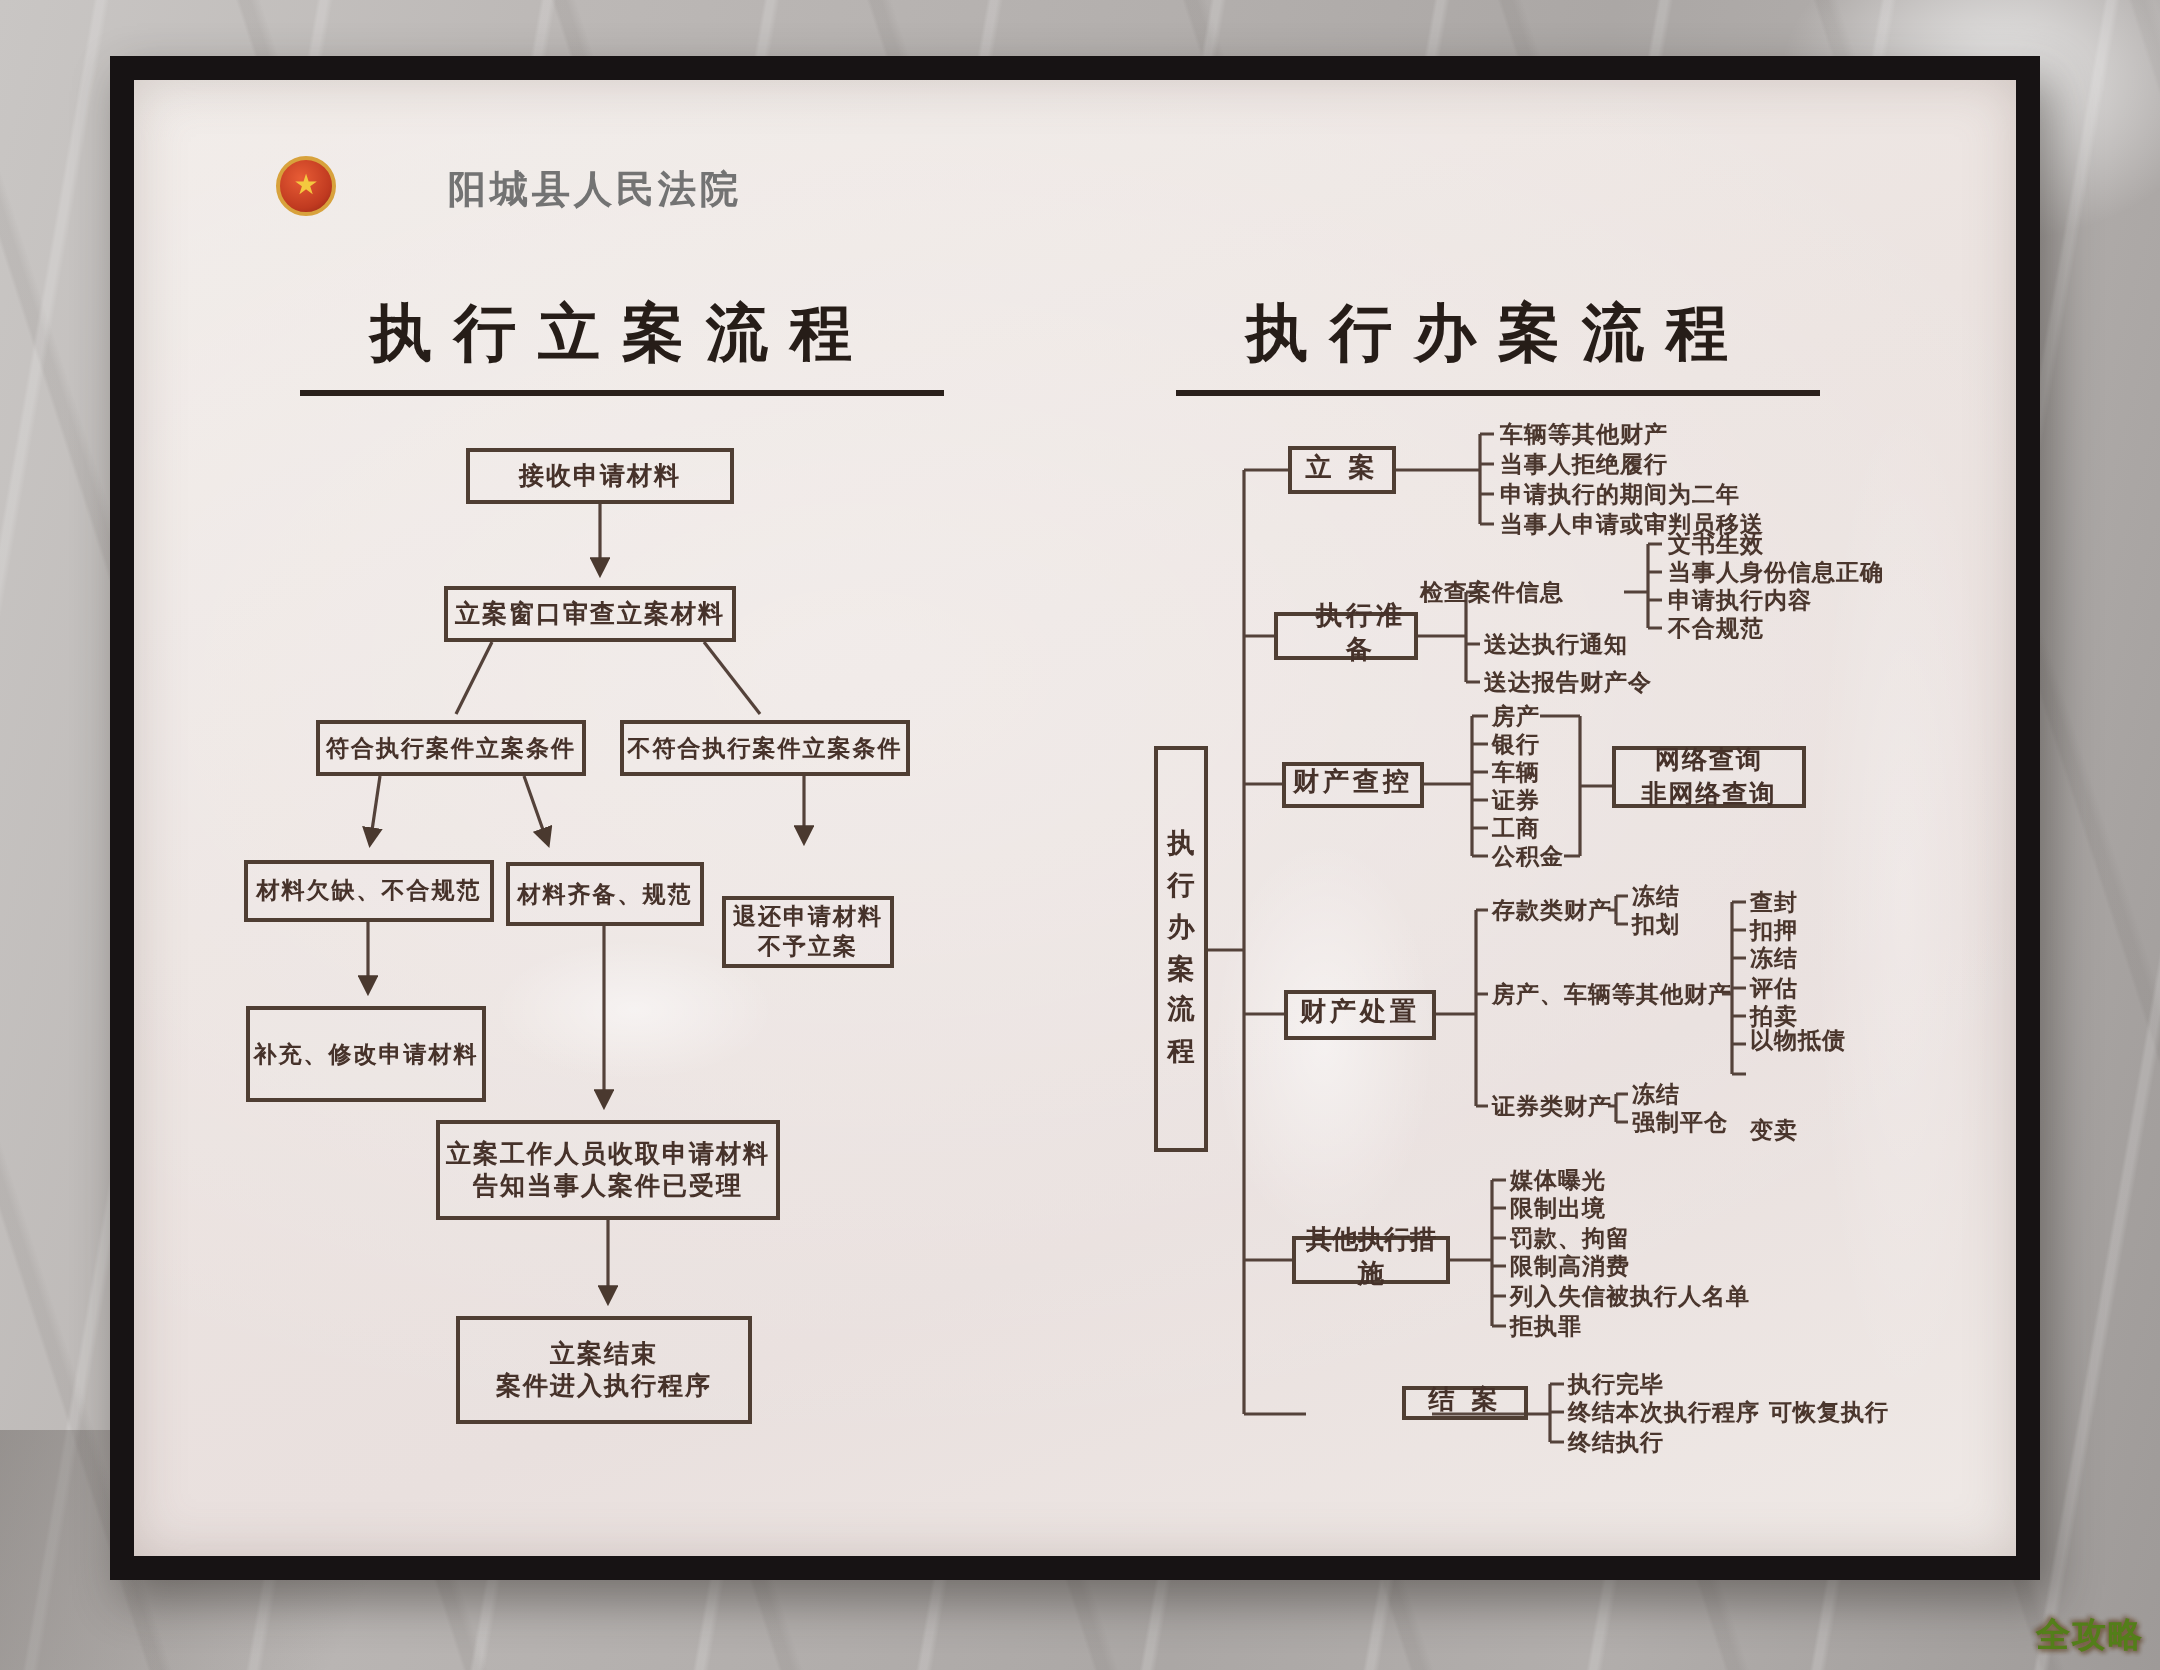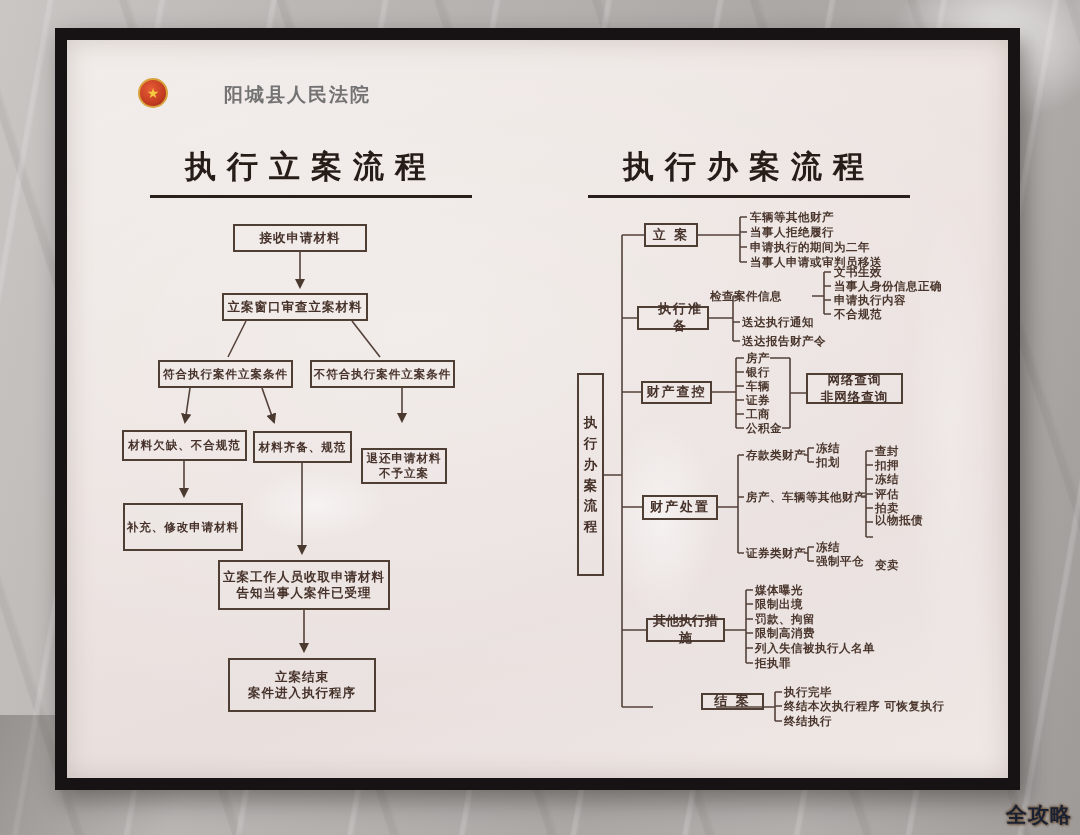--- a/index.html
+++ b/index.html
@@ -63,21 +63,21 @@
   }
   .vroot{
     position:absolute;left:577px;top:373px;width:27px;height:203px;box-sizing:border-box;
     border:2px solid #4f3e33;display:flex;align-items:center;justify-content:center;
   }
   .vroot span{
     display:block;width:14px;font-size:13.5px;font-weight:600;color:#46322a;line-height:1.55;
     word-break:break-all;text-align:center;
   }
   .watermark{
-    position:absolute;right:8px;bottom:6px;font-size:21px;font-weight:bold;color:#0f172a;letter-spacing:1px;
+    position:absolute;right:8px;bottom:6px;font-size:17px;font-weight:bold;color:#4d7c0f;letter-spacing:1px;
     text-shadow:0 0 3px rgba(130,95,60,.95),1px 1px 2px rgba(90,70,50,.9),-1px -1px 2px rgba(90,70,50,.7);
     opacity:.92;
   }
 </style>
 </head>
 <body>
 
 <div class="wall-veins"></div>
 <div class="wall-glare-tr"></div>
 <div class="wall-dark-bl"></div>

